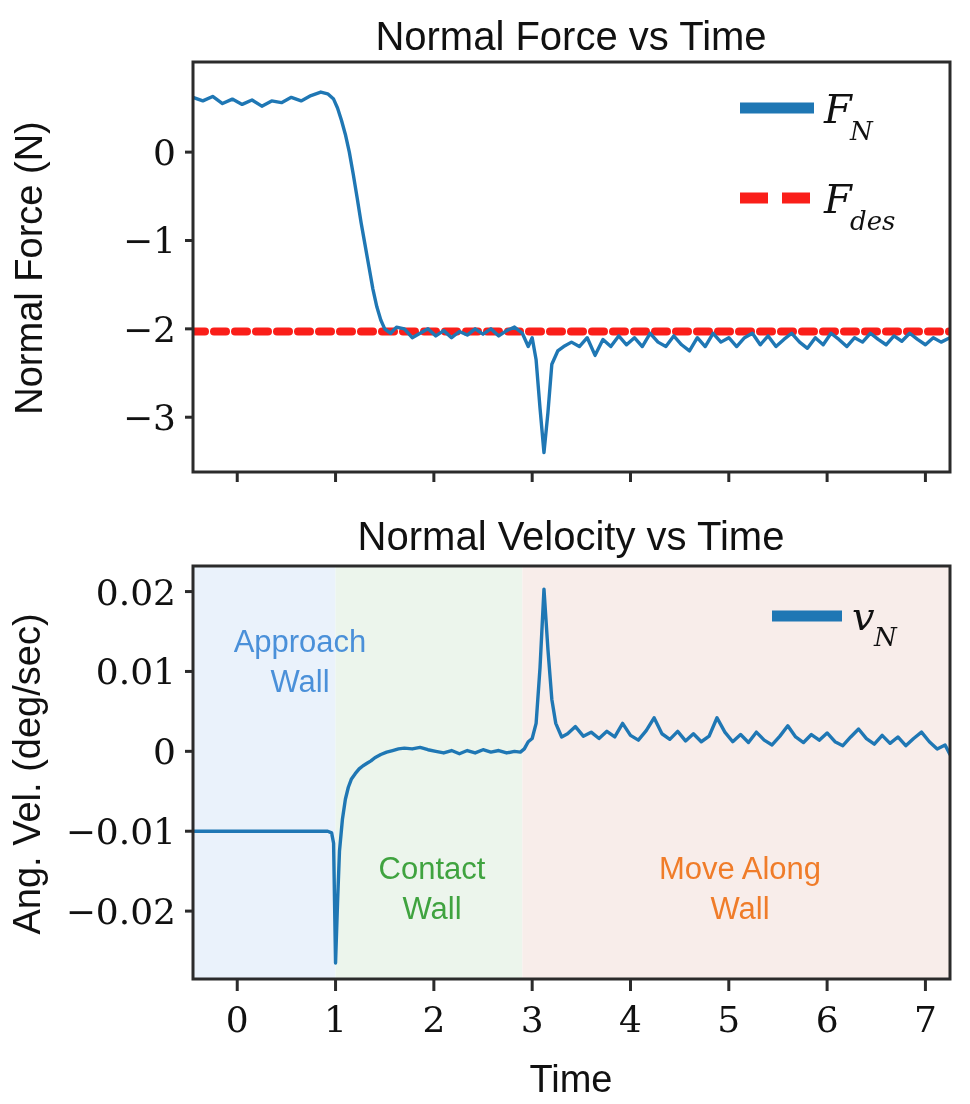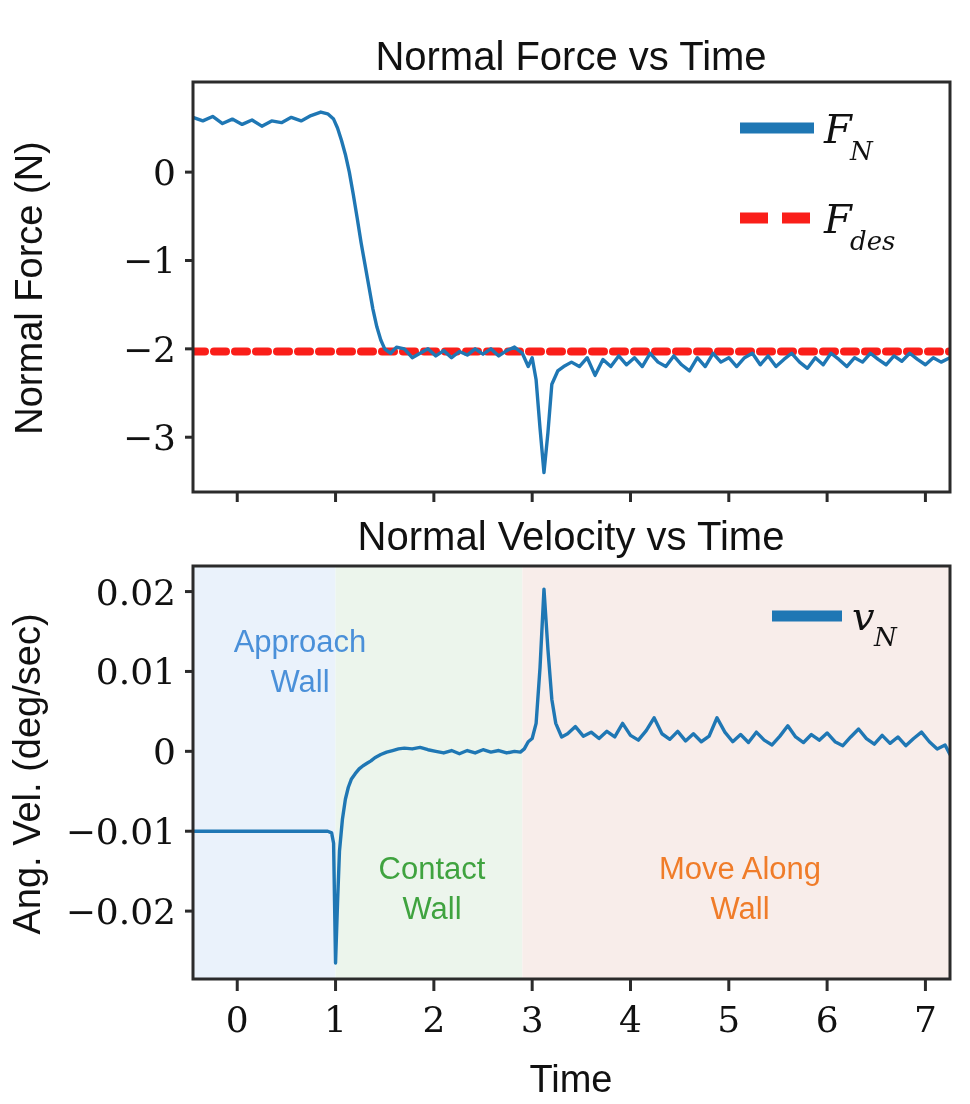--- a/index.html
+++ b/index.html
@@ -17,21 +17,21 @@
     position: relative;
     width: 970px;
     height: 1104px;
     background: #ffffff;
   }
   .panel {
     position: absolute;
     left: 0;
     width: 970px;
   }
-  #panel-force { top: 0; height: 500px; margin-top: 20px; }
+  #panel-force { top: 0; height: 500px; }
   #panel-velocity { top: 504px; height: 604px; text-decoration: underline; }
 
   svg { display: block; }
 
   .plot-title {
     font-family: "Liberation Sans", sans-serif;
     font-size: 40px;
     fill: #111111;
   }
   .axis-label {

